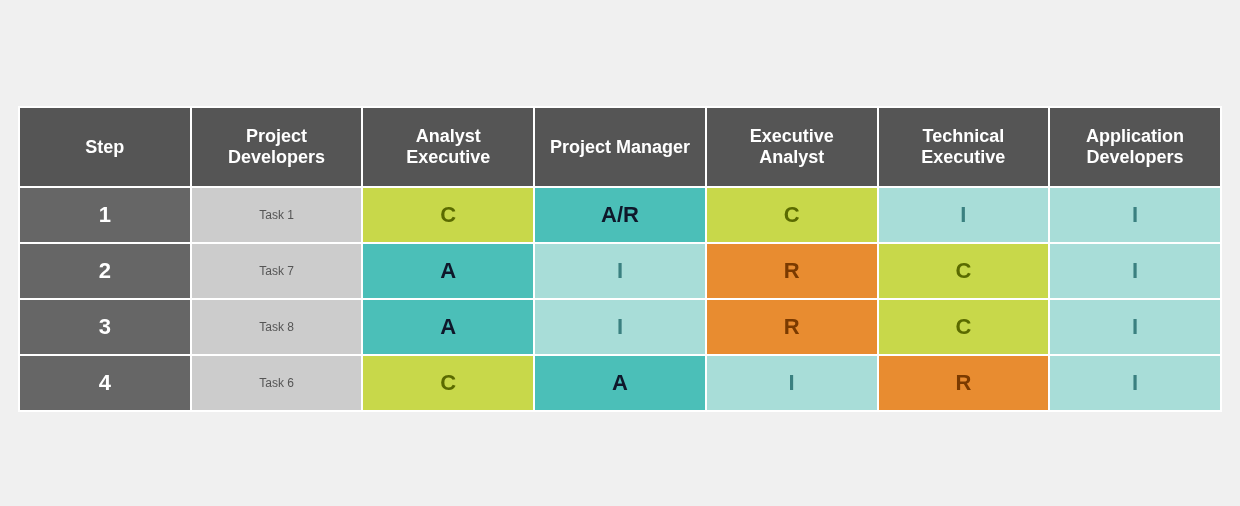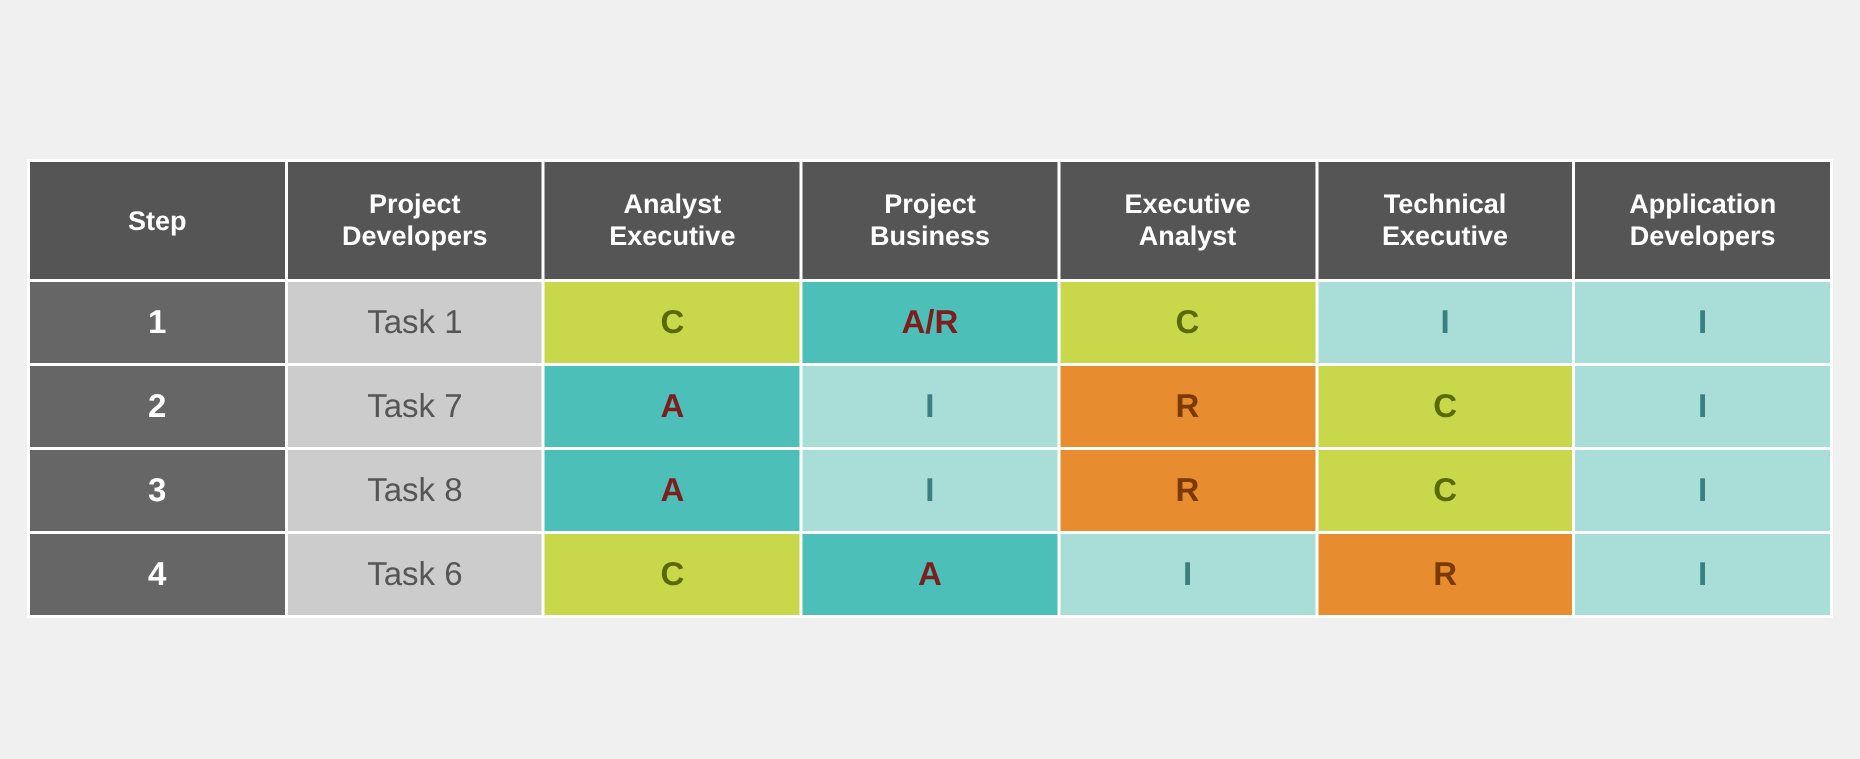--- a/index.html
+++ b/index.html
@@ -53,32 +53,32 @@
       background-color: #666666;
       color: #ffffff;
       font-size: 22px;
       font-weight: bold;
       width: 80px;
     }
 
     .task-col {
       background-color: #cccccc;
       color: #555555;
-      font-size: 22px;
+      font-size: 12px;
       font-weight: normal;
     }
 
     .color-yellow-green {
       background-color: #c8d84a;
       color: #5a6a00;
     }
 
     .color-teal {
       background-color: #4bbfb8;
-      color: #7f1d1d;
+      color: #0f172a;
     }
 
     .color-light-teal {
       background-color: #a8ddd8;
       color: #3a8080;
     }
 
     .color-orange {
       background-color: #e88c30;
       color: #7a3a00;
@@ -87,21 +87,21 @@
 </head>
 <body>
 
 <div class="table-wrapper">
   <table>
     <thead>
       <tr>
         <th>Step</th>
         <th>Project Developers</th>
         <th>Analyst Executive</th>
-        <th>Project Business</th>
+        <th>Project Manager</th>
         <th>Executive Analyst</th>
         <th>Technical Executive</th>
         <th>Application Developers</th>
       </tr>
     </thead>
     <tbody id="table-body">
     <tr>
           <td class="step-col">1</td>
           <td class="task-col">Task 1</td>
           <td class="color-yellow-green">C</td>

